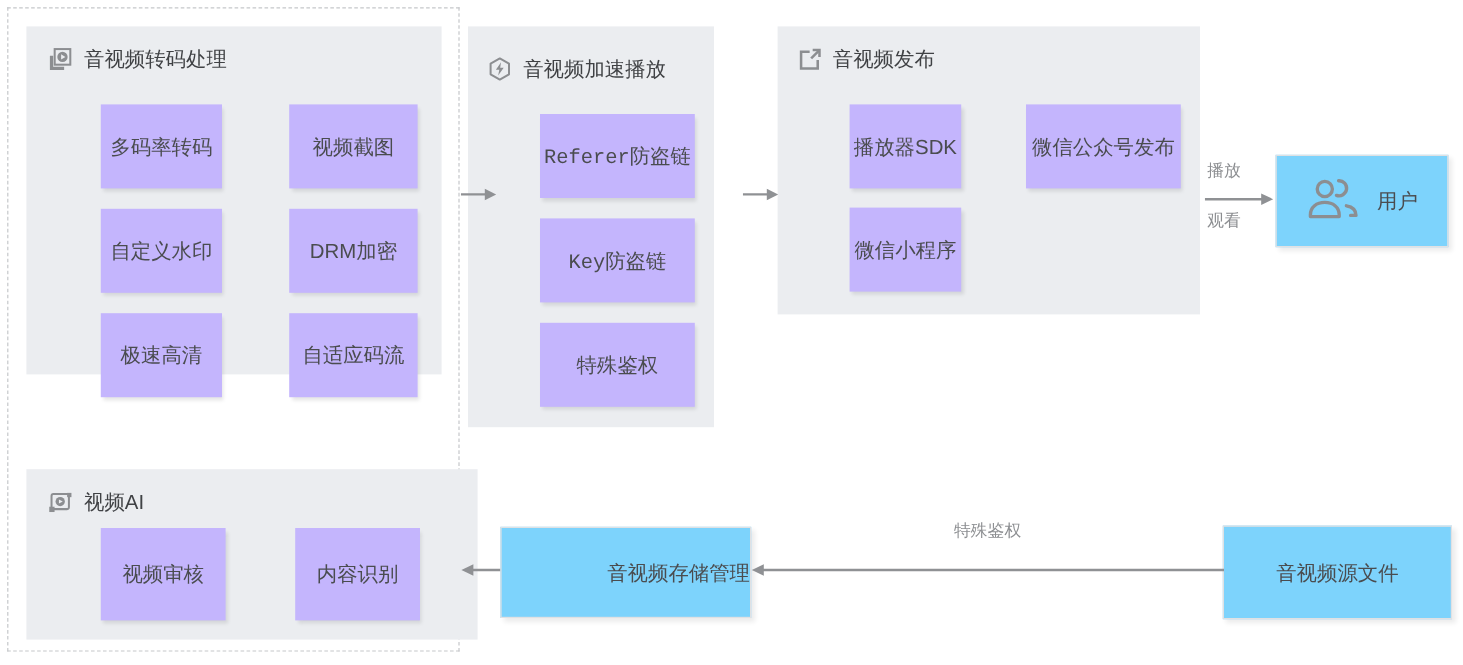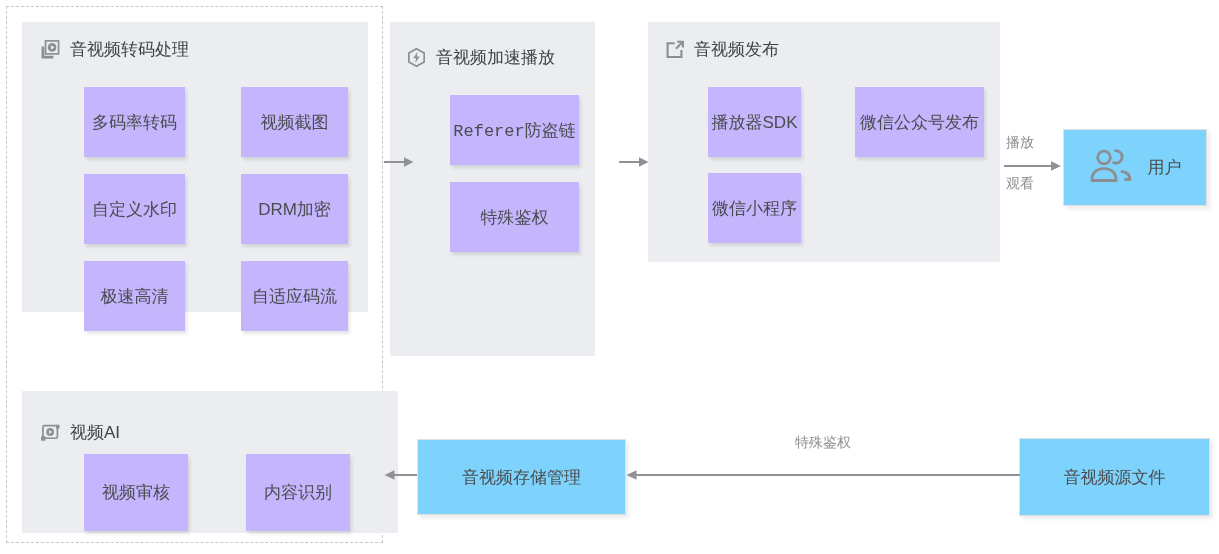--- a/index.html
+++ b/index.html
@@ -14,37 +14,37 @@
   .panel-header svg { flex:0 0 auto; display:block; }
 
   .cards { display:grid; }
   .card { background:#c4b5fd; display:flex; align-items:center; justify-content:center;
     font-size:17px; color:#4a4c4f; box-shadow:2px 3px 3px rgba(0,0,0,0.10);margin-left:44px; }
 
   #panel-transcode { left:22px; top:22px; width:346px; height:290px; padding:16px 18px; }
   #panel-transcode .cards { margin-top:26px; grid-template-columns:145px 151px; column-gap:12px; row-gap:17px; }
   #panel-transcode .card { height:70px; }
 
-  #panel-ai { left:22px; top:391px; width:376px; height:142px; padding:30px 18px; }
+  #panel-ai { left:22px; top:391px; width:376px; height:142px; padding:16px 18px; }
   #panel-ai .cards { margin-top:10px; grid-template-columns:148px 148px; column-gap:14px; }
   #panel-ai .card { height:77px; }
 
   #panel-accelerate { left:390px; top:22px; width:205px; height:334px; padding:24px 16px; }
   #panel-accelerate .cards { margin-top:26px; grid-template-columns:1fr; row-gap:17px; }
   #panel-accelerate .card { height:70px;font-family:Liberation Mono, monospace; }
 
   #panel-publish { left:648px; top:22px; width:352px; height:240px; padding:16px 16px; }
   #panel-publish .cards { margin-top:26px; grid-template-columns:137px 173px; column-gap:10px; row-gap:16px; }
   #panel-publish .card { height:70px; }
 
   .node { position:absolute; background:#7dd3fc; border:1px solid #e0e1e3;
     box-shadow:3px 3px 4px rgba(0,0,0,0.08); display:flex; align-items:center; justify-content:center;
     font-size:17px; color:#4a4c4f; }
   #node-user { left:1063px; top:129px; width:144px; height:77px; gap:15px; }
-  #node-storage { left:417px; top:439px; width:209px; height:76px; }
+  #node-storage { left:417px; top:439px; width:209px; height:76px;justify-content:flex-end; }
   #node-source { left:1019px; top:438px; width:191px; height:78px; }
 
   .arrow { position:absolute; }
   .flow-label { position:absolute; font-size:14px; color:#8c8e91; line-height:18px; }
   #label-play { left:1006px; top:133px; }
   #label-watch { left:1006px; top:174px; }
   #label-upload { left:626px; top:433px; width:394px; text-align:center; }
 </style>
 </head>
 <body>
@@ -99,20 +99,21 @@
       <span>
         <svg width="21" height="21" viewBox="0 0 20 20">
           <path d="M10 1.6 L17.3 5.8 L17.3 14.2 L10 18.4 L2.7 14.2 L2.7 5.8 Z" fill="none" stroke="#8c8e91" stroke-width="1.6" stroke-linejoin="round"></path>
           <path d="M11 4.6 L6.9 10.6 L9.6 10.6 L8.7 15.2 L13.1 9.1 L10.3 9.1 Z" fill="#8c8e91"></path>
         </svg>
       </span>
       <span>音视频加速播放</span>
     </div>
     <div class="cards">
       <div class="card">Referer防盗链</div>
+      <div class="card">Key防盗链</div>
       <div class="card">特殊鉴权</div>
     </div>
   </div>
 
   <div class="panel" id="panel-publish">
     <div class="panel-header">
       <span>
         <svg width="21" height="21" viewBox="0 0 20 20">
           <path d="M16.6 10.4 L16.6 17.2 L3.4 17.2 L3.4 4 L10.2 4" fill="none" stroke="#8c8e91" stroke-width="2"></path>
           <path d="M11.4 9.2 L17.4 3.2" fill="none" stroke="#8c8e91" stroke-width="2"></path>

